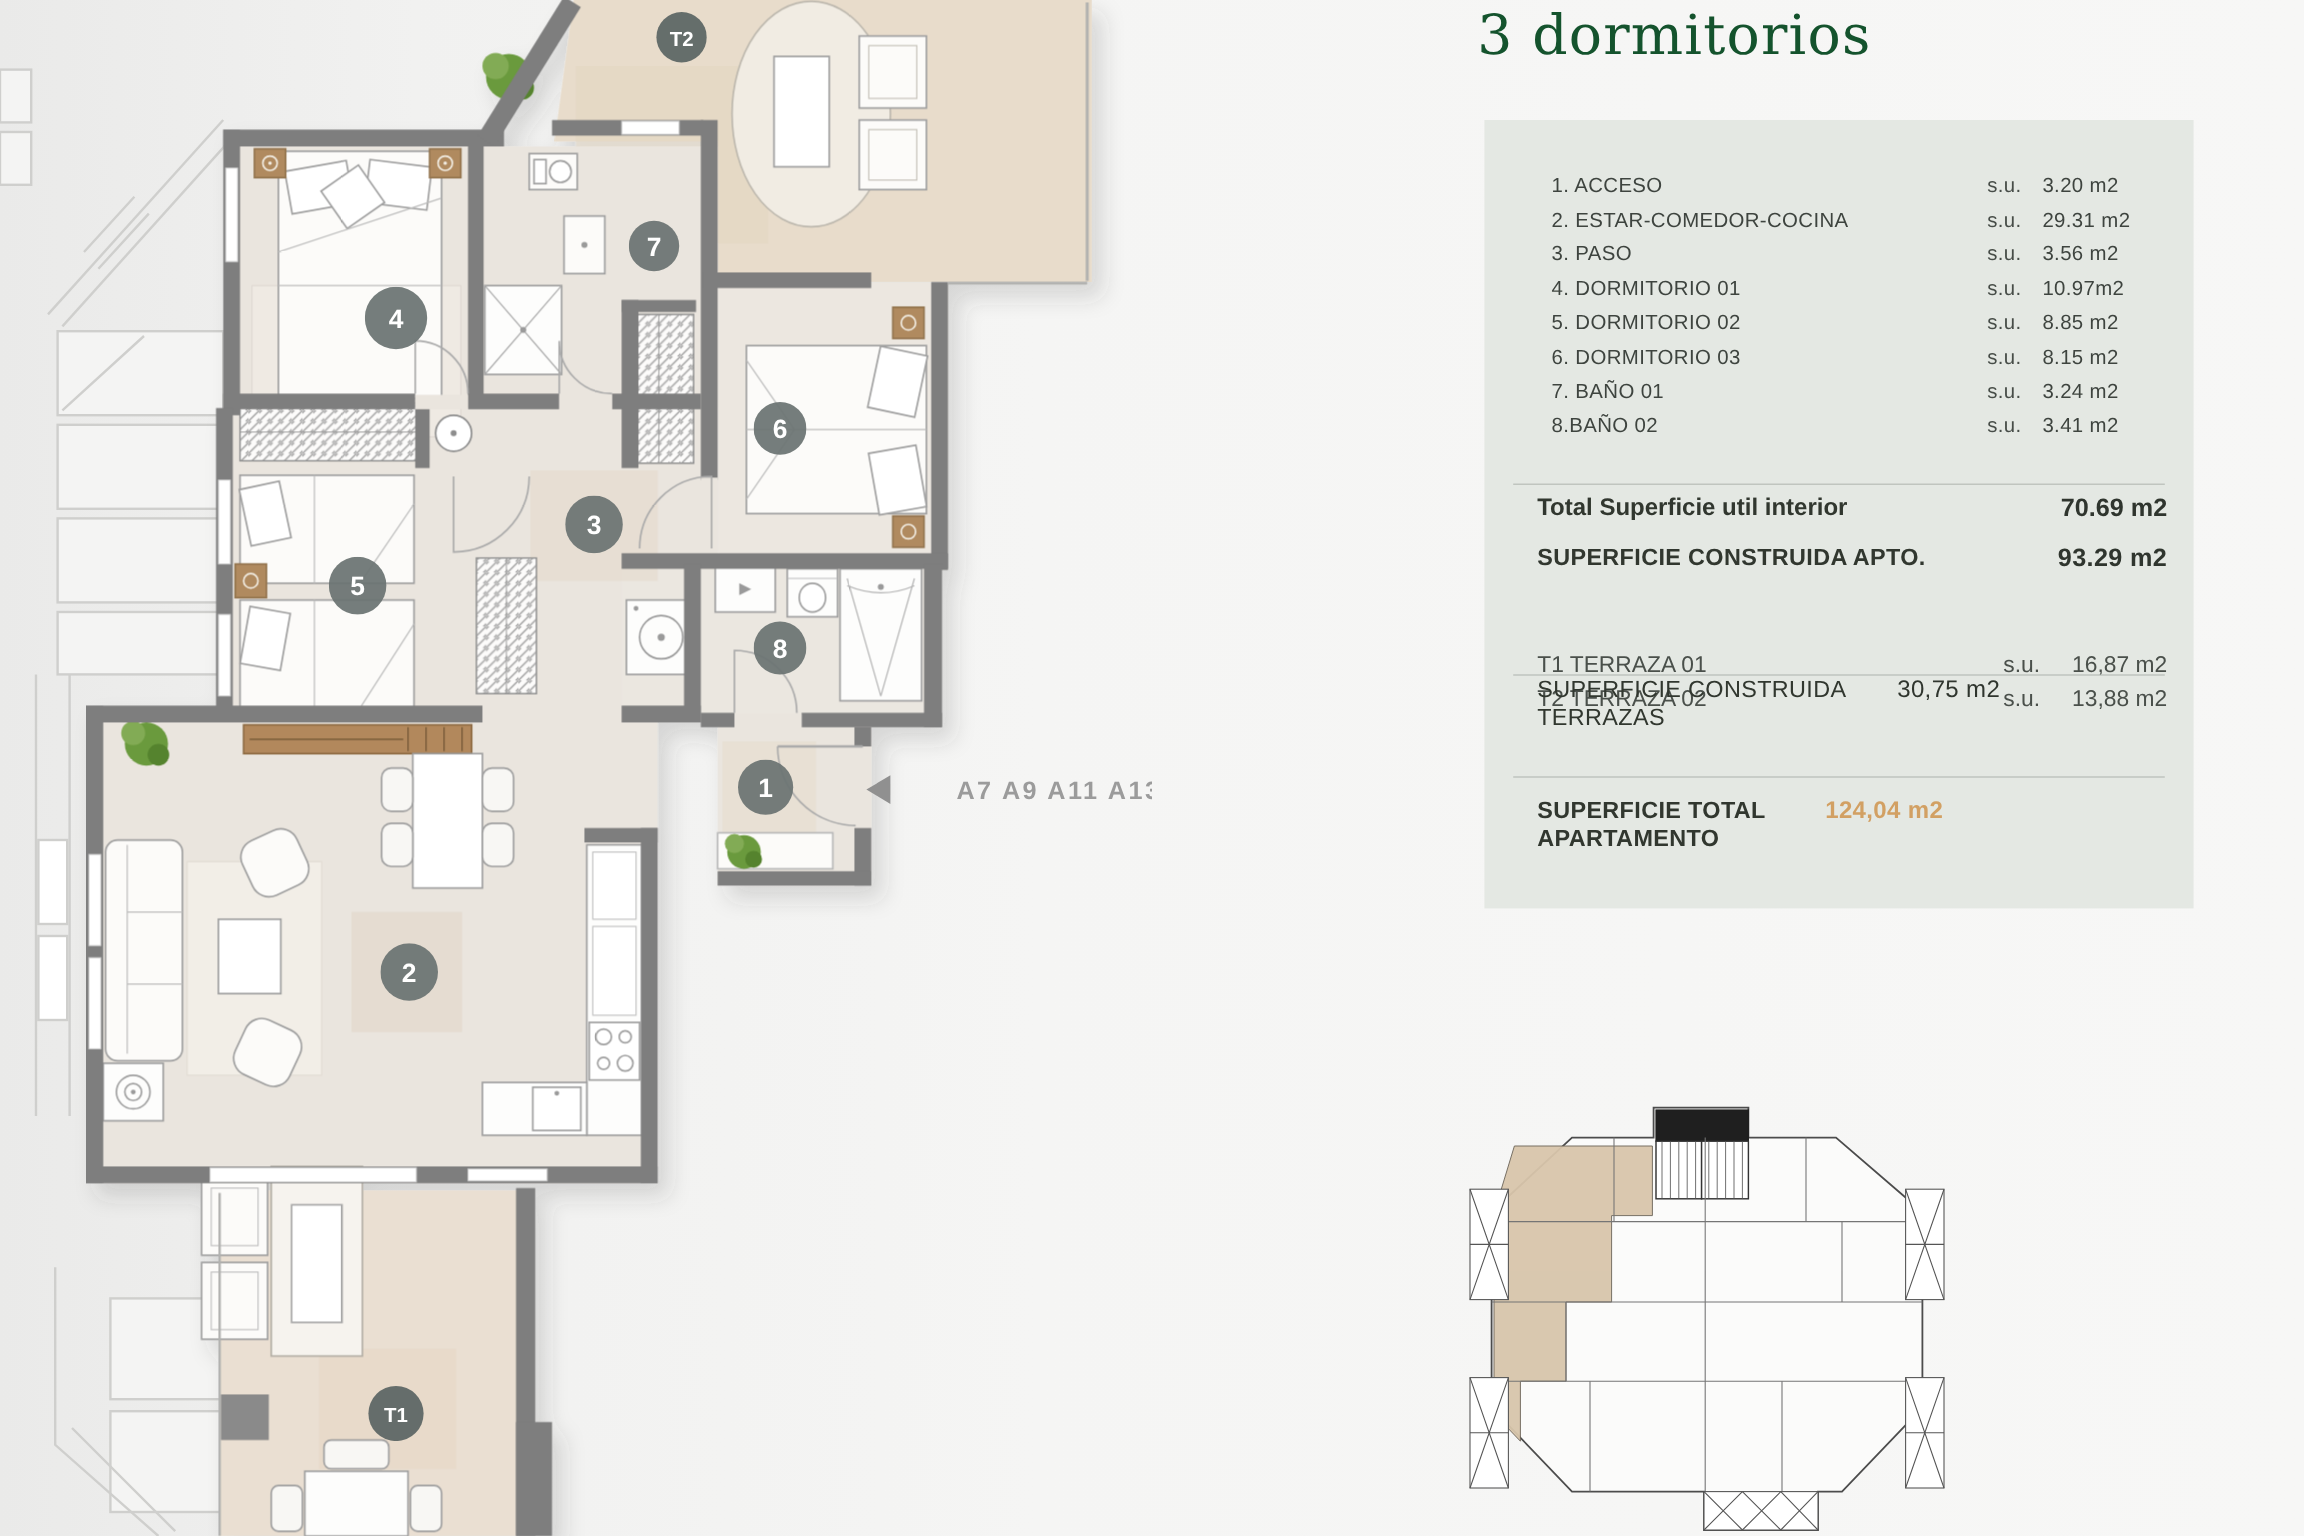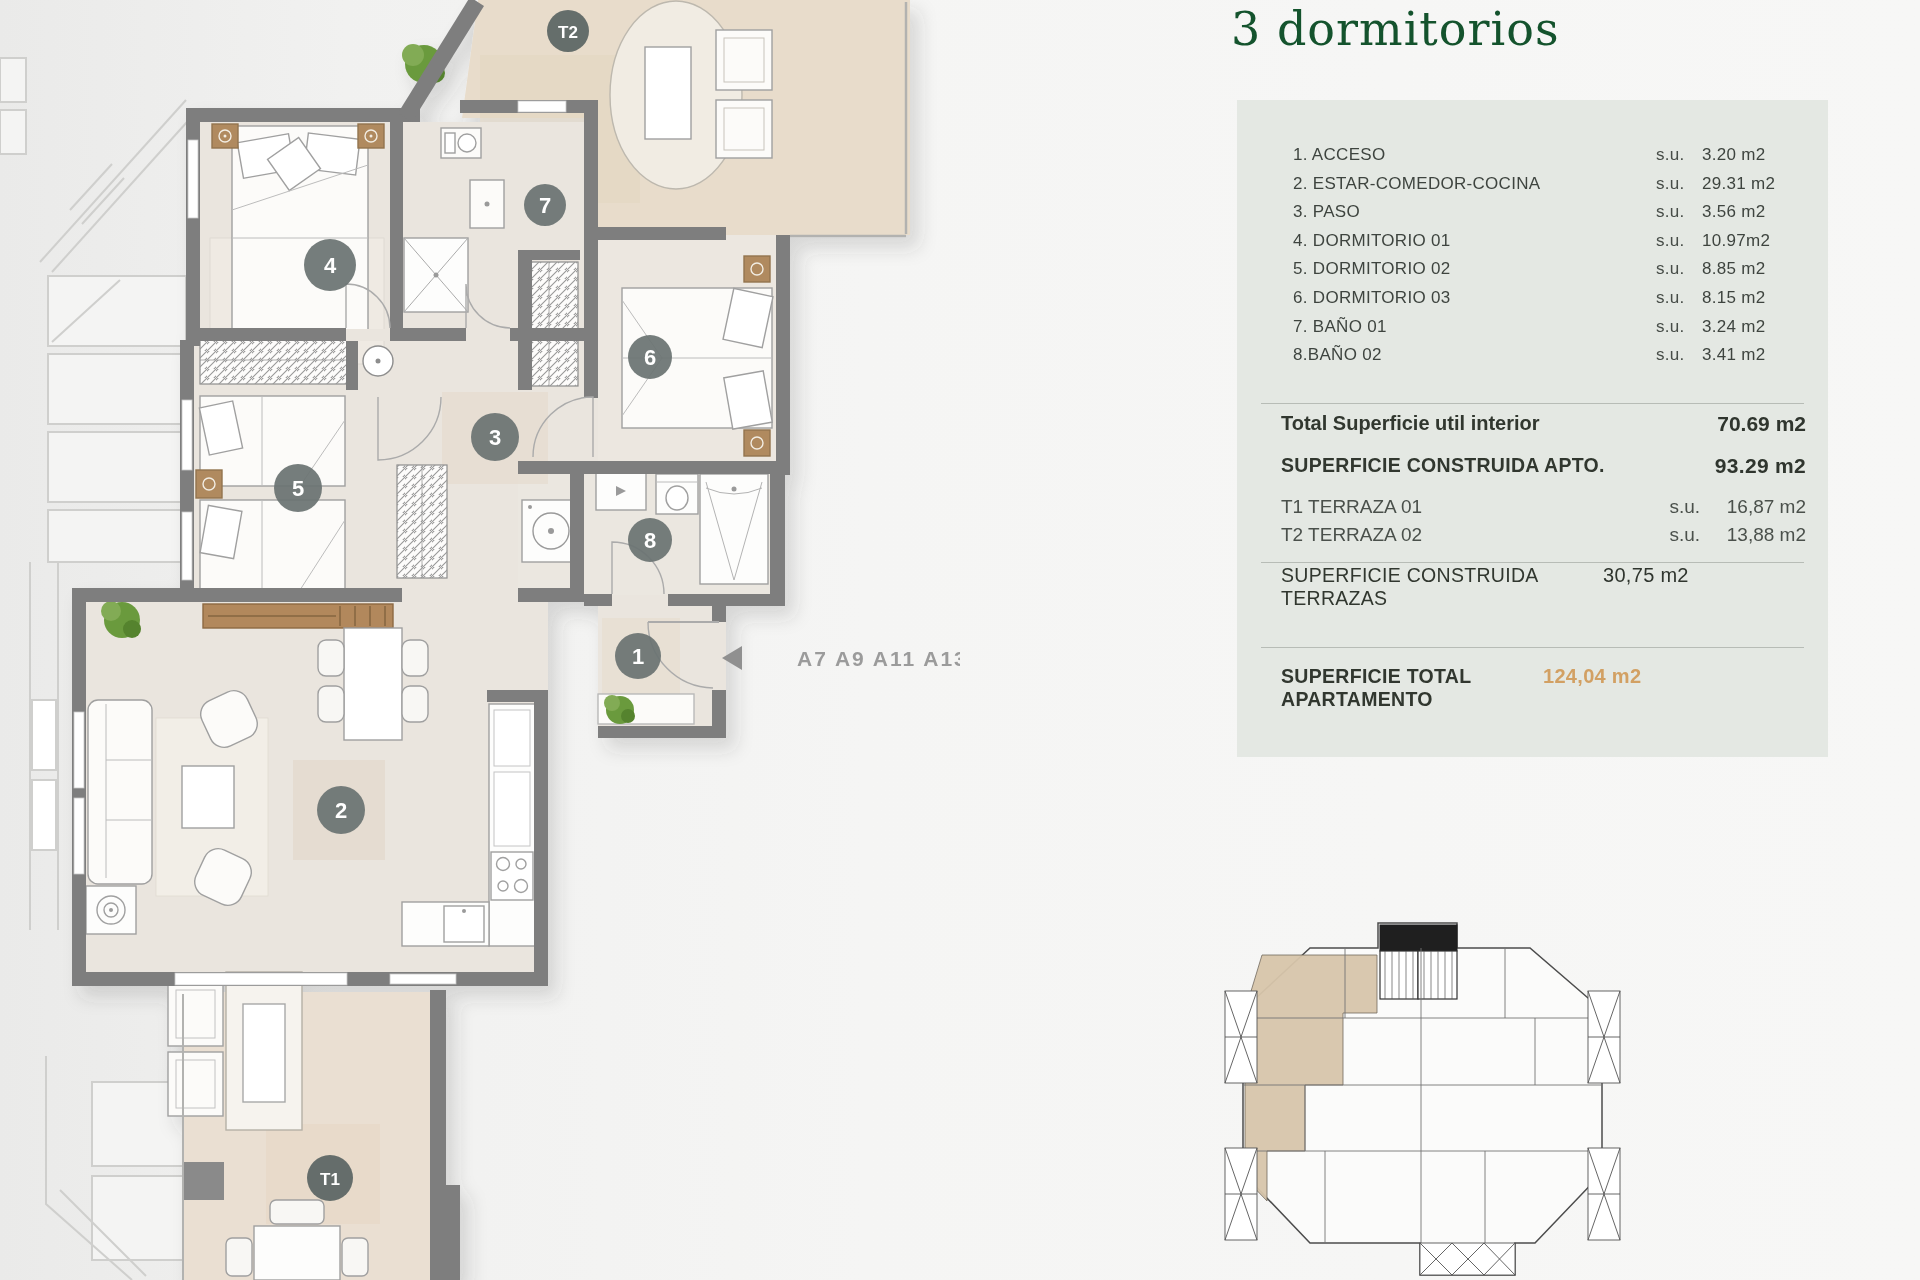--- a/index.html
+++ b/index.html
@@ -22,26 +22,26 @@
     position:absolute;left:1237px;top:100px;width:591px;height:657px;
     background:#e4e8e3;
   }
   .rooms{position:absolute;left:44px;top:45px;right:22px;}
   .room-row{display:flex;align-items:baseline;height:28.6px;
     font-size:17px;color:#3e443f;letter-spacing:.3px;margin-left:12px;}
   .room-row .rlabel{flex:1;}
   .room-row .rsu{width:46px;color:#474d48;}
   .room-row .rval{width:104px;}
   .divider{position:absolute;left:24px;right:24px;height:0;border-top:1px solid #b7bcb6;}
-  .sumrow{position:absolute;left:44px;right:22px;display:flex;align-items:flex-start;gap:22px;}
+  .sumrow{position:absolute;left:44px;right:22px;display:flex;align-items:flex-start;}
   .sumrow .slabel{flex:1;color:#31372f;}
   .sumrow .sval{text-align:right;color:#2f352e;white-space:nowrap;}
   .trow{position:absolute;left:44px;right:22px;display:flex;align-items:baseline;
     font-size:19px;color:#4a504b;}
-  .trow .tlabel{flex:1;}
+  .trow .tlabel{flex:1;margin-top:48px;}
   .trow .tsu{margin-right:14px;}
   .trow .tval{text-align:right;min-width:92px;}
   .disclaimer{
     position:absolute;left:1232px;top:800px;width:360px;
     font-size:11.5px;color:#3f3f3f;line-height:15px;letter-spacing:.1px;
   }
   .orange{color:#d2a063 !important;font-weight:700;}
 </style>
 </head>
 <body>

